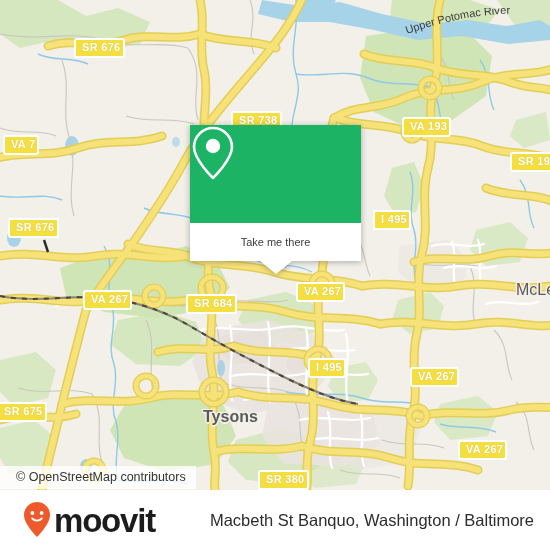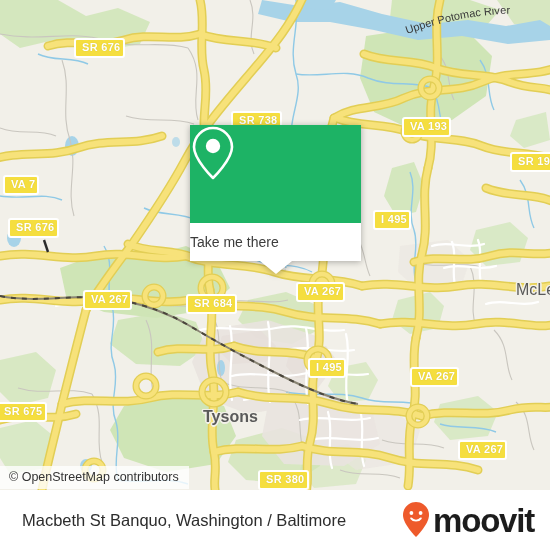--- a/index.html
+++ b/index.html
@@ -52,39 +52,39 @@
     filter: drop-shadow(0 1px 3px rgba(0,0,0,.30));
   }
   #popup-head {
     width: 100%; height: 98px;
     background: #1DB365;
     display: flex; align-items: center; justify-content: center;
   }
   #popup-foot {
     width: 100%; height: 38px;
     background: #FFFFFF;
-    display: flex; align-items: center; 
+    display: flex; align-items: center; justify-content: center;
     color: #3c3c3c;
-    font-size: 14px;
+    font-size: 11px;
     cursor: pointer;
   }
   #popup-tip {
     position: absolute;
     left: 50%; top: 136px; transform: translateX(-50%);
     width: 0; height: 0;
     border-left: 16px solid transparent;
     border-right: 16px solid transparent;
     border-top: 13px solid #FFFFFF;
   }
 
   
   #attrib {
     position: absolute;
     left: 0; top: 466px;
-    padding: 3px 10px 4px 9px;
+    padding: 3px 10px 4px 16px;
     background: rgba(255,255,255,.78);
     color: #333333;
     font-size: 12.5px;
     line-height: 16px;
     white-space: nowrap;
   }
 
   
   #footer {
     position: absolute;
@@ -332,21 +332,21 @@
         </g>
         <g stroke="#4A463C" fill="none" stroke-width="2" stroke-dasharray="5 6">
           <path d="M0,296 C40,304 80,292 120,300 C150,306 170,314 190,326 C220,344 250,360 282,376 C310,390 334,400 358,404"></path>
         </g>
 
         <path d="M44,240 L48,252" stroke="#2b2b2b" stroke-width="2.4" fill="none"></path>
       </g>
     </svg>
 
     <div class="shield" style="left:74px;  top:38px;">SR 676</div>
-    <div class="shield" style="left:3px;   top:135px;margin-top:40px;">VA 7</div>
+    <div class="shield" style="left:3px;   top:135px;">VA 7</div>
     <div class="shield" style="left:196px; top:111px;margin-left:35px;">SR 738</div>
     <div class="shield" style="left:402px; top:117px;">VA 193</div>
     <div class="shield" style="left:510px; top:152px;">SR 193</div>
     <div class="shield" style="left:8px;   top:218px;">SR 676</div>
     <div class="shield" style="left:373px; top:210px;">I 495</div>
     <div class="shield" style="left:83px;  top:290px;">VA 267</div>
     <div class="shield" style="left:296px; top:282px;">VA 267</div>
     <div class="shield" style="left:186px; top:294px;">SR 684</div>
     <div class="shield" style="left:-4px;  top:402px;">SR 675</div>
     <div class="shield" style="left:308px; top:358px;">I 495</div>
@@ -376,25 +376,25 @@
       <div id="popup-foot">
         <span>Take me there</span>
       </div>
       <div id="popup-tip"></div>
     </div>
 
     <div id="attrib">© OpenStreetMap contributors</div>
   </div>
 
   <div id="footer">
-    <div id="footer-title">Macbeth St Banquo, Washington / Baltimore</div>
     <div id="brand">
       <svg width="30" height="38" viewBox="0 0 30 38">
         <path d="M15 1 C7.8 1 2 6.8 2 14 C2 23.4 15 36 15 36 C15 36 28 23.4 28 14 C28 6.8 22.2 1 15 1 Z" fill="#EE5A2B"></path>
         <circle cx="10.4" cy="12" r="1.9" fill="#FFFFFF"></circle>
         <circle cx="19.6" cy="12" r="1.9" fill="#FFFFFF"></circle>
         <path d="M10.2 17.4 C12.2 20.4 17.8 20.4 19.8 17.4" fill="none" stroke="#FFFFFF" stroke-width="1.9" stroke-linecap="round"></path>
       </svg>
       <span id="brand-text">moovit</span>
     </div>
+    <div id="footer-title">Macbeth St Banquo, Washington / Baltimore</div>
   </div>
 
 </div>
 
 </body></html>

